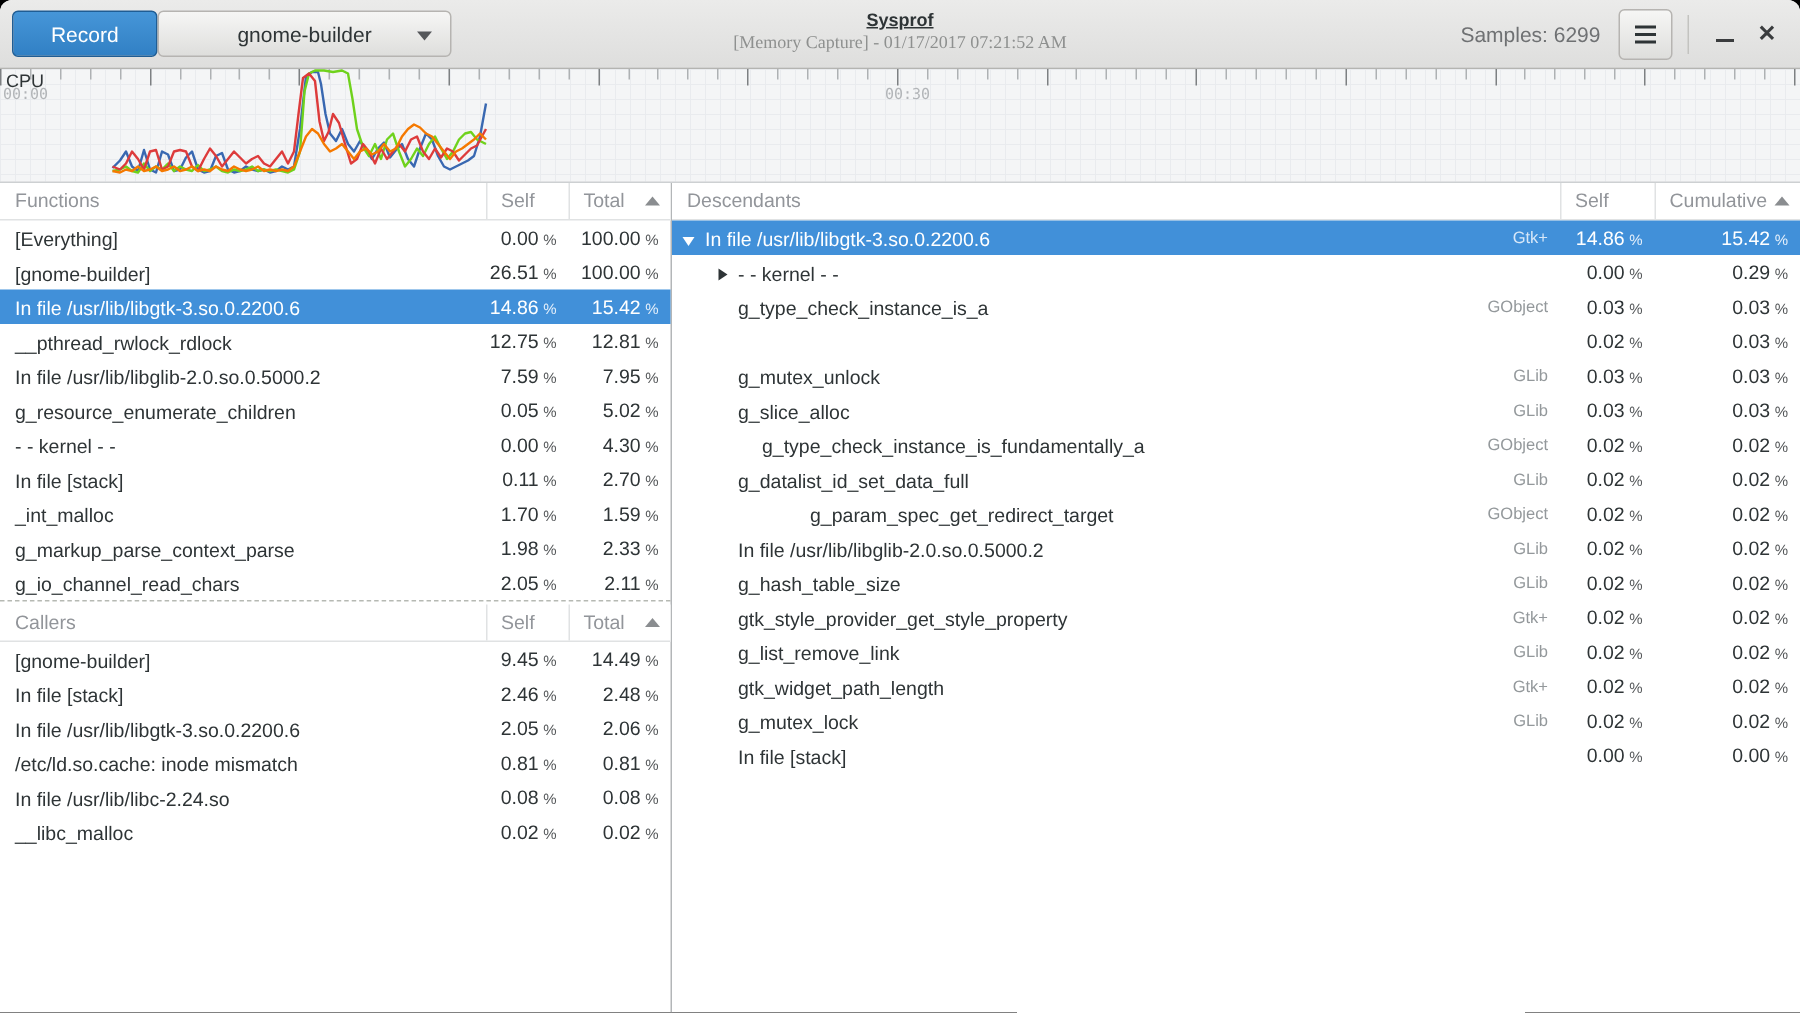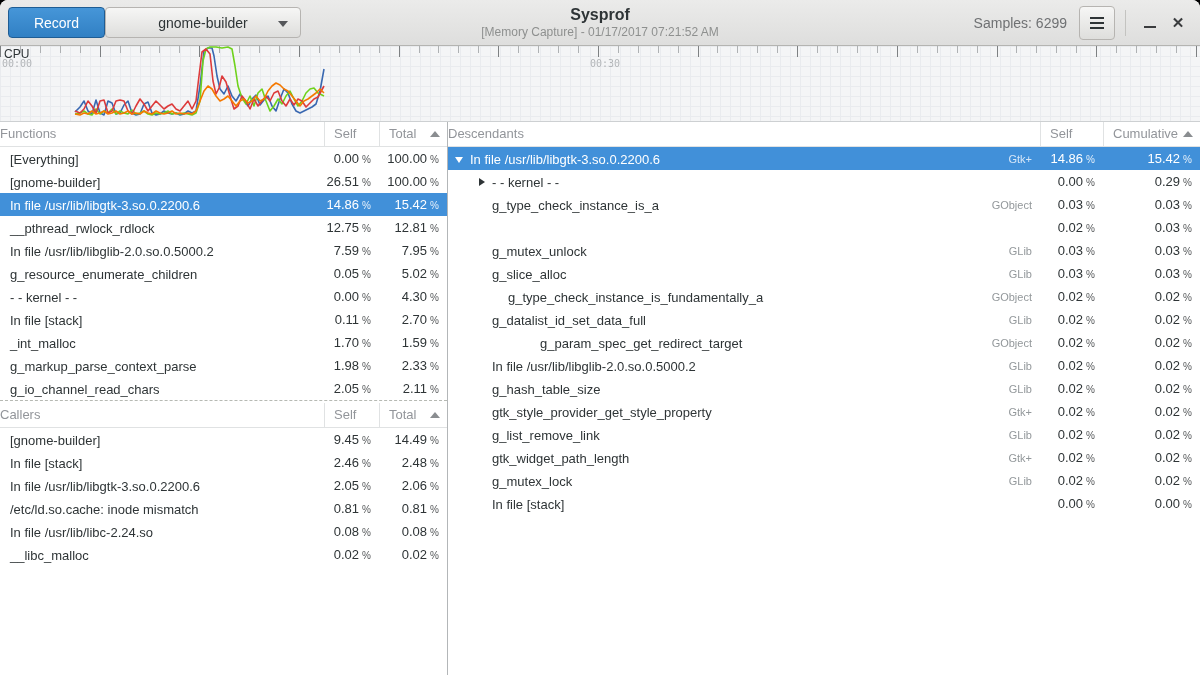--- a/index.html
+++ b/index.html
@@ -11,22 +11,22 @@
   .headerbar { position:relative; height:46px; display:flex; align-items:center; padding:0 8px;
                background:linear-gradient(#ebebea,#dededd); border-bottom:1px solid #b4b4b1; }
   .btn { border-radius:4px; font-size:14px; display:flex; align-items:center; justify-content:center; cursor:default; }
   .record-btn { width:97px; height:31px; color:#fff;
                 background:linear-gradient(#4696d8,#3180c4); border:1px solid #1f5d94; }
   .proc-select { width:196px; height:31px; position:relative; color:#2e3436;
                  background:linear-gradient(#f6f6f5,#dededc); border:1px solid #b6b4b1; }
   .caret-down { position:absolute; right:12px; top:13px; width:0; height:0;
                 border-left:5px solid transparent; border-right:5px solid transparent; border-top:6px solid #55575a; }
   .title-box { position:absolute; left:50%; top:6px; transform:translateX(-50%); text-align:center; }
-  .title { font-size:16px; font-weight:bold; color:#2e3436; }
-  .subtitle { font-size:12px; color:#8e908f; margin-top:1px; }
+  .title { font-size:12px; font-weight:bold; color:#2e3436;text-decoration:underline; }
+  .subtitle { font-size:12px; color:#8e908f; margin-top:1px;font-family:Liberation Serif, serif; }
   .samples { margin-left:auto; font-size:14px; color:#6f7173; padding-right:12px; }
   .menu-btn { width:36px; height:34px; background:linear-gradient(#f6f6f5,#dededc);
               border:1px solid #b6b4b1; flex-direction:column; gap:3px; }
   .menu-btn .bar { width:14px; height:2px; background:#2e3436; }
   .hb-sep { width:1px; height:26px; background:#c3c3c0; margin:0 10px; }
   .winctl { width:28px; height:28px; display:flex; align-items:center; justify-content:center; }
   .min-glyph { width:12px; height:2px; background:#3a3c3e; margin-top:8px; }
   .close-glyph { font-size:15px; font-weight:bold; color:#3a3c3e; line-height:1; }
 
   
@@ -41,21 +41,21 @@
 
   
   .main { display:flex; height:553px; background:#fff; }
   .left-pane { width:448px; border-right:1px solid #b3b6b8; }
   .right-pane { flex:1; }
 
   .thead { display:grid; height:25px; line-height:24px; font-size:13px; color:#92959a;
            border-bottom:1px solid #e0e2e3; background:#fff; }
   .lgrid { grid-template-columns:1fr 55px 68px; }
   .rgrid { grid-template-columns:1fr 63px 97px; }
-  .thead .col-name { }
+  .thead .col-name { padding-left:10px; }
   .thead .col-val { border-left:1px solid #e0e2e3; padding:0 7px 0 9px; display:flex; align-items:center; justify-content:space-between; }
   .sort-up { width:0; height:0; border-left:5px solid transparent; border-right:5px solid transparent;
              border-bottom:6px solid #8a8d90; }
 
   .trow { display:grid; height:23px; line-height:23px; font-size:13px; color:#2e3436; }
   .trow.selected { background:#4190d9; color:#fff; }
   .cell-name { padding-left:10px; white-space:nowrap; overflow:hidden; display:flex; align-items:center; }
   .cell-pct { text-align:right; padding-right:8px; white-space:nowrap; }
   .pct-sign { font-size:10px; color:#55585a; margin-left:3px; }
   .trow.selected .pct-sign { color:#e4effa; }

